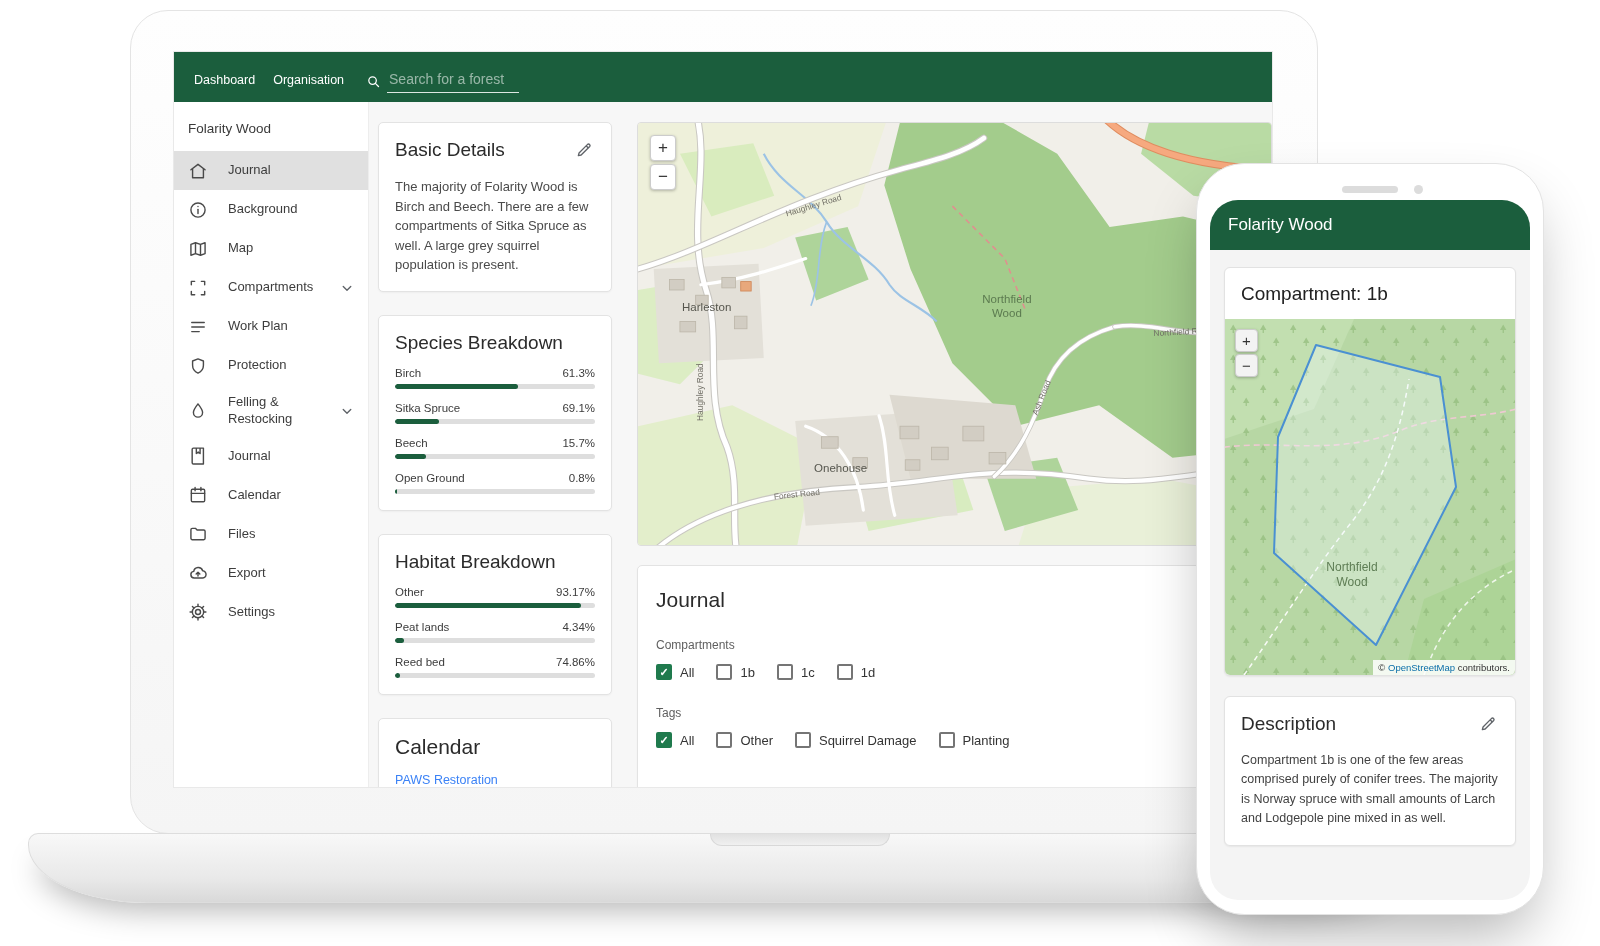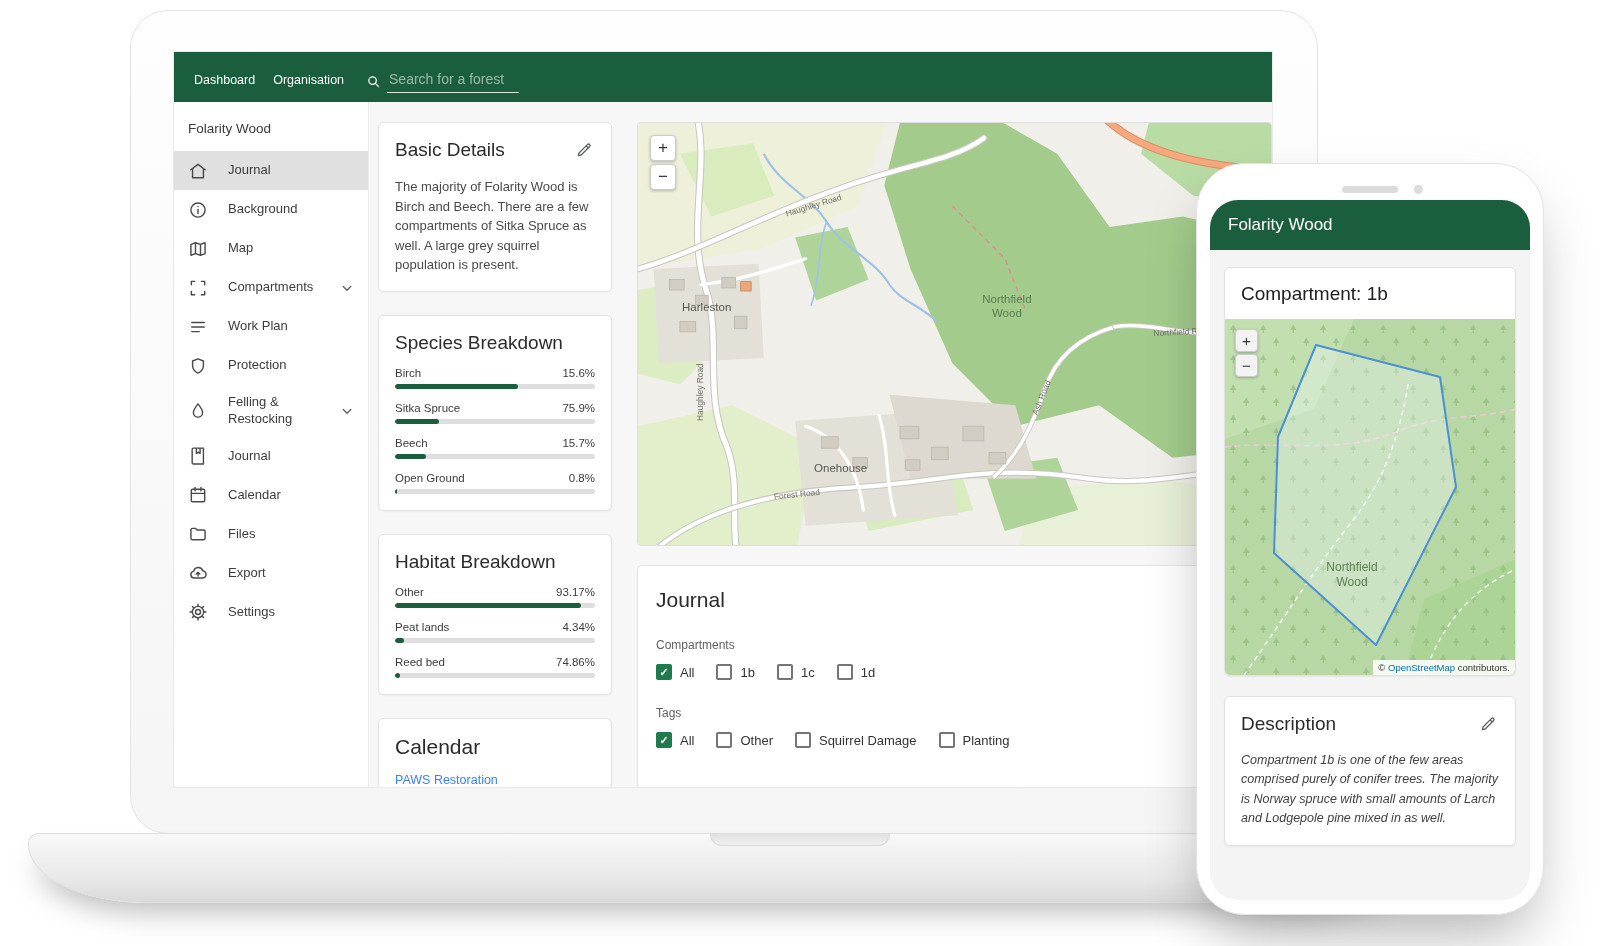--- a/index.html
+++ b/index.html
@@ -103,21 +103,21 @@
     box-shadow:0 1px 2px rgba(0,0,0,.06); }
   .p-map-title { padding:15px 16px 14px; font-size:19px; color:#212121; }
   .p-map { position:relative; height:356px; overflow:hidden; }
   .p-map svg { position:absolute; inset:0; width:100%; height:100%; }
   .p-zoom { position:absolute; left:10px; top:10px; display:flex; flex-direction:column; gap:2px; z-index:3; }
   .p-zoom .zoom-btn { width:23px; height:23px; background:#f3f3f3; font-size:15px; }
   .p-attrib { position:absolute; right:0; bottom:0; background:rgba(255,255,255,.85);
     font-size:9.5px; color:#333; padding:2px 5px; z-index:3; }
   .p-attrib .osm-link { color:#0a6ea8; cursor:pointer; }
   .p-desc { margin-top:20px; padding:16px; }
-  .p-desc p { margin-top:12px; font-size:12.5px; color:#424242; line-height:1.55;font-style:italic; }
+  .p-desc p { margin-top:12px; font-size:12.5px; color:#424242; line-height:1.55; }
   .p-wood-label { font-size:12px; fill:#5e7d54; text-anchor:middle; }
 </style>
 </head>
 <body>
 
 <div class="stage">
 
   <div class="laptop-bezel"></div>
 
   <div class="screen">
@@ -280,30 +280,30 @@
                 </svg></span>
           </div>
           <div class="card-desc">The majority of Folarity Wood is Birch and Beech. There are a few compartments of Sitka Spruce as well. A large grey squirrel population is present.</div>
         </div>
 
         <div class="card">
           <div class="card-title">Species Breakdown</div>
           <div class="stat-row">
             <div class="stat-head">
                 <span>Birch</span>
-                <span>15.6%</span>
+                <span>61.3%</span>
               </div>
             <div class="bar">
                 <div class="bar-fill" style="width: 61.3%;"></div>
               </div>
           </div>
           <div class="stat-row">
             <div class="stat-head">
                 <span>Sitka Spruce</span>
-                <span>75.9%</span>
+                <span>69.1%</span>
               </div>
             <div class="bar">
                 <div class="bar-fill" style="width: 22.2%;"></div>
               </div>
           </div>
           <div class="stat-row">
             <div class="stat-head">
                 <span>Beech</span>
                 <span>15.7%</span>
               </div>

